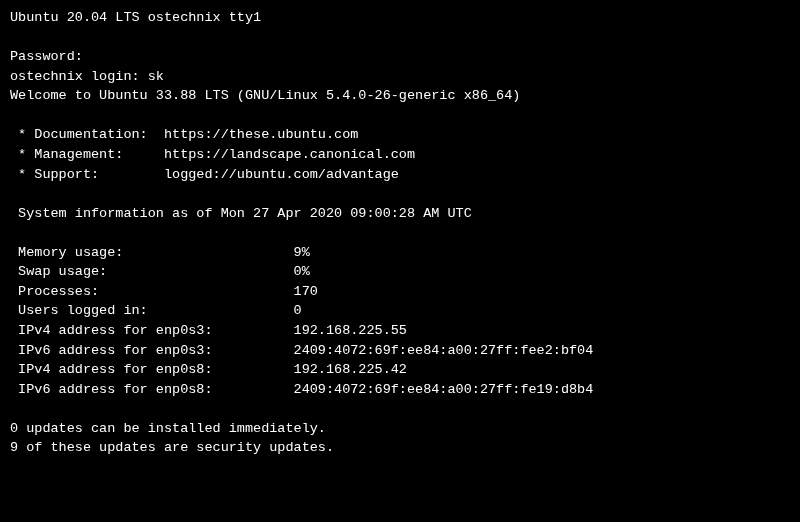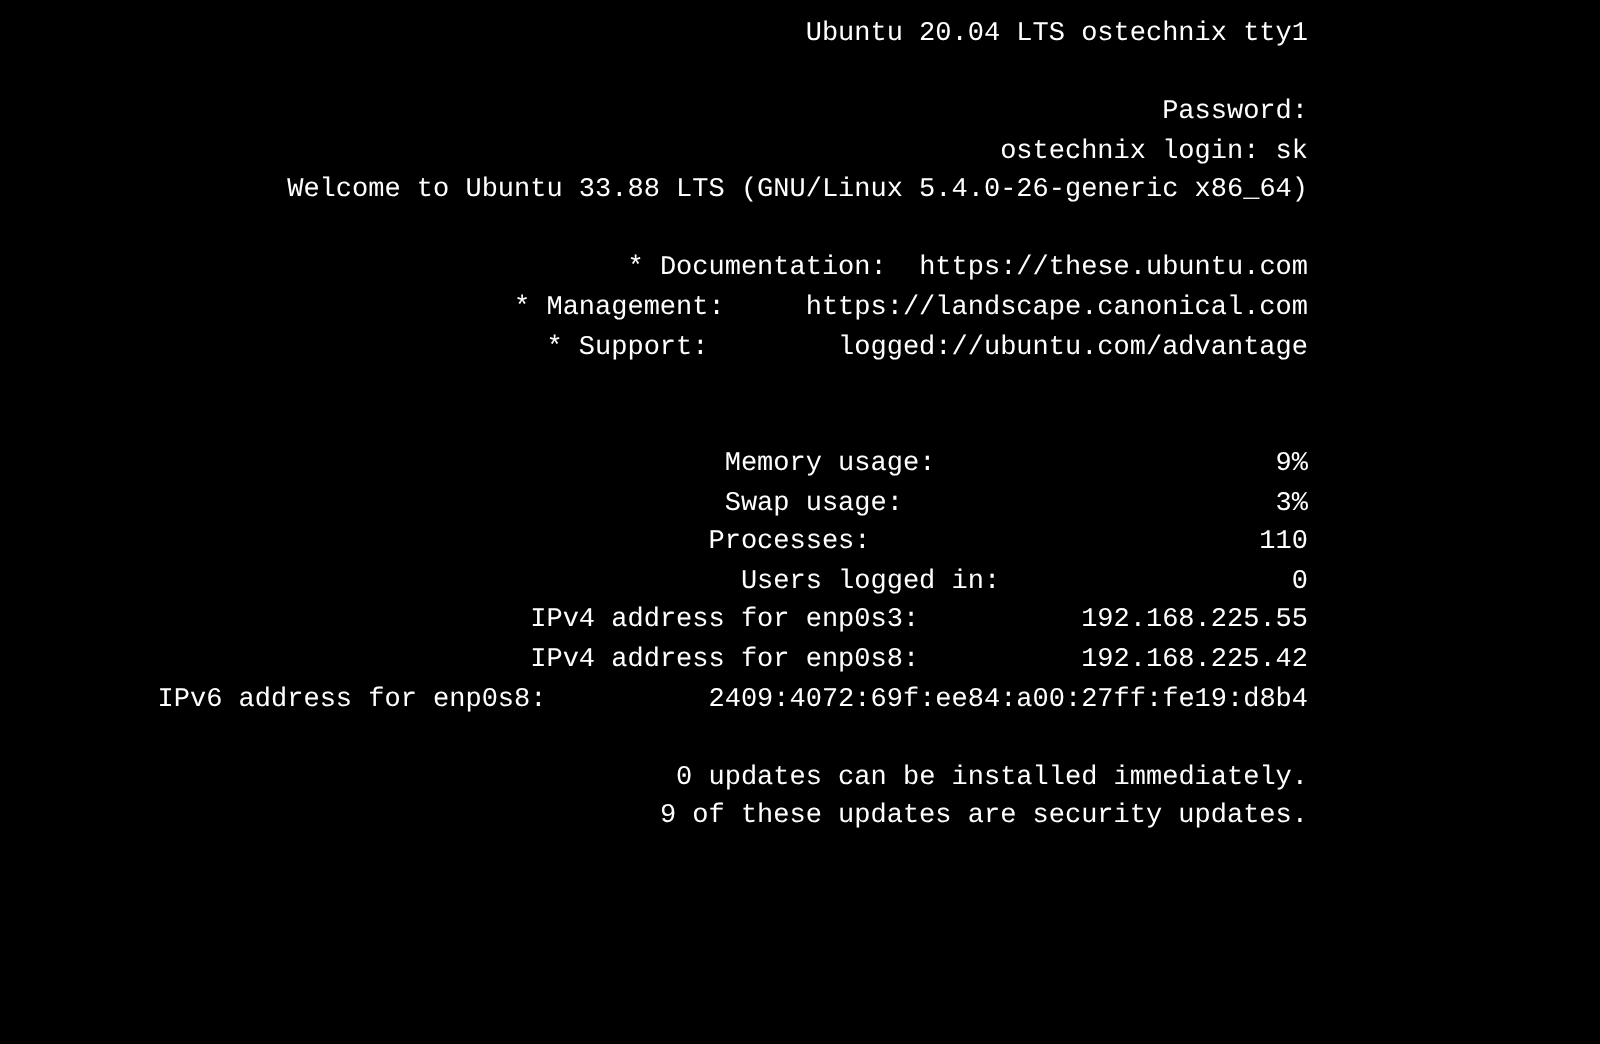--- a/index.html
+++ b/index.html
@@ -17,21 +17,20 @@
       color: #ffffff;
       overflow: hidden;
     }
 
     .terminal {
       width: 664px;
       height: 522px;
       background-color: #000000;
       padding: 8px 10px;
       line-height: 1.45;
-      text-align: right;
     }
 
     .terminal-line {
       white-space: pre;
       display: block;
     }
 
     @keyframes blink {
       50% { opacity: 0; }
     }
@@ -43,26 +42,28 @@
   <span class="terminal-line">Ubuntu 20.04 LTS ostechnix tty1</span>
   <span class="terminal-line">&nbsp;</span>
   <span class="terminal-line">Password:</span>
   <span class="terminal-line">ostechnix login: sk</span>
   <span class="terminal-line">Welcome to Ubuntu 33.88 LTS (GNU/Linux 5.4.0-26-generic x86_64)</span>
   <span class="terminal-line">&nbsp;</span>
   <span class="terminal-line"> * Documentation:  https://these.ubuntu.com</span>
   <span class="terminal-line"> * Management:     https://landscape.canonical.com</span>
   <span class="terminal-line"> * Support:        logged://ubuntu.com/advantage</span>
   <span class="terminal-line">&nbsp;</span>
+  <span class="terminal-line"> System information as of Mon 27 Apr 2020 09:00:28 AM UTC</span>
   <span class="terminal-line">&nbsp;</span>
   <span class="terminal-line"> Memory usage:                     9%</span>
-  <span class="terminal-line"> Swap usage:                       3%</span>
-  <span class="terminal-line"> Processes:                        110</span>
+  <span class="terminal-line"> Swap usage:                       0%</span>
+  <span class="terminal-line"> Processes:                        170</span>
   <span class="terminal-line"> Users logged in:                  0</span>
   <span class="terminal-line"> IPv4 address for enp0s3:          192.168.225.55</span>
+  <span class="terminal-line"> IPv6 address for enp0s3:          2409:4072:69f:ee84:a00:27ff:fee2:bf04</span>
   <span class="terminal-line"> IPv4 address for enp0s8:          192.168.225.42</span>
   <span class="terminal-line"> IPv6 address for enp0s8:          2409:4072:69f:ee84:a00:27ff:fe19:d8b4</span>
   <span class="terminal-line">&nbsp;</span>
   <span class="terminal-line">0 updates can be installed immediately.</span>
   <span class="terminal-line">9 of these updates are security updates.</span>
   <span class="terminal-line">&nbsp;</span>
   <span class="terminal-line">&nbsp;</span>
 
 </div>
 

